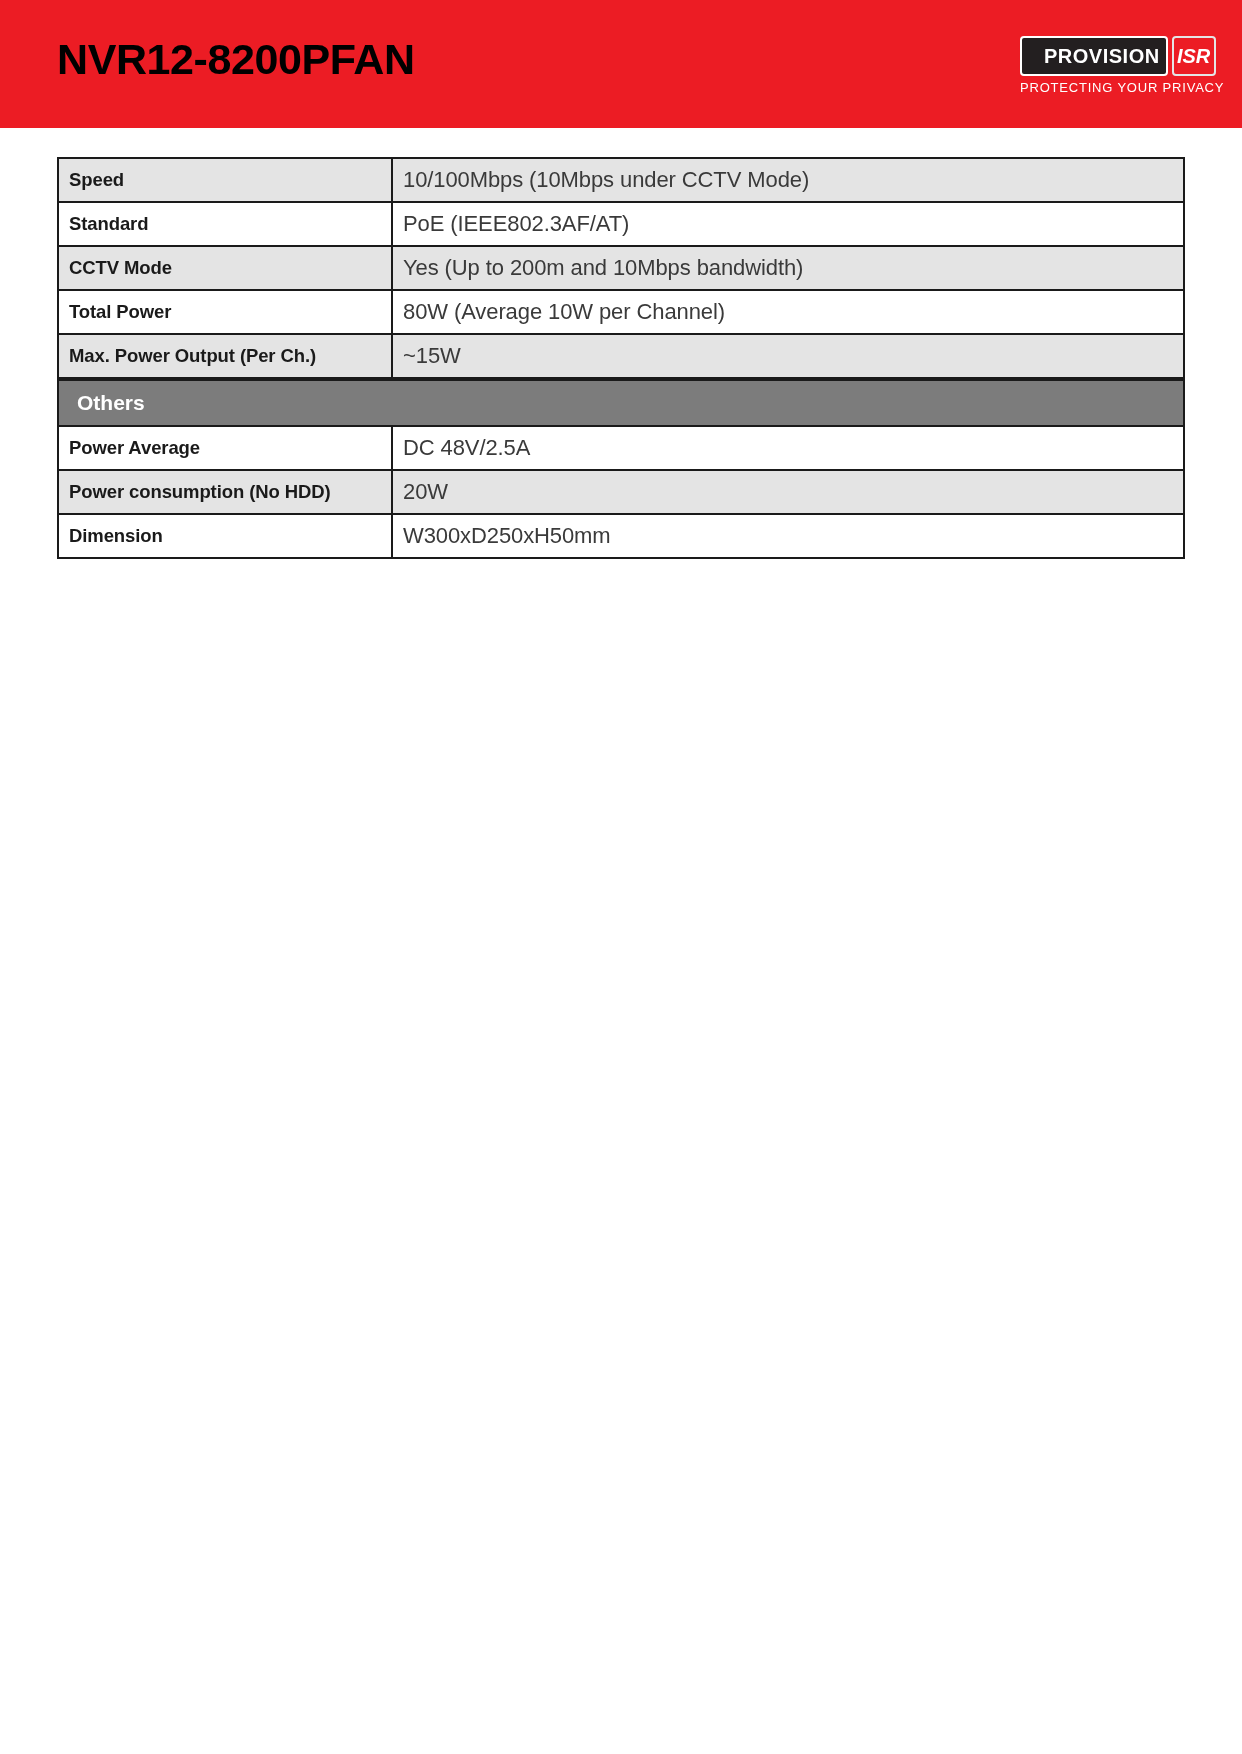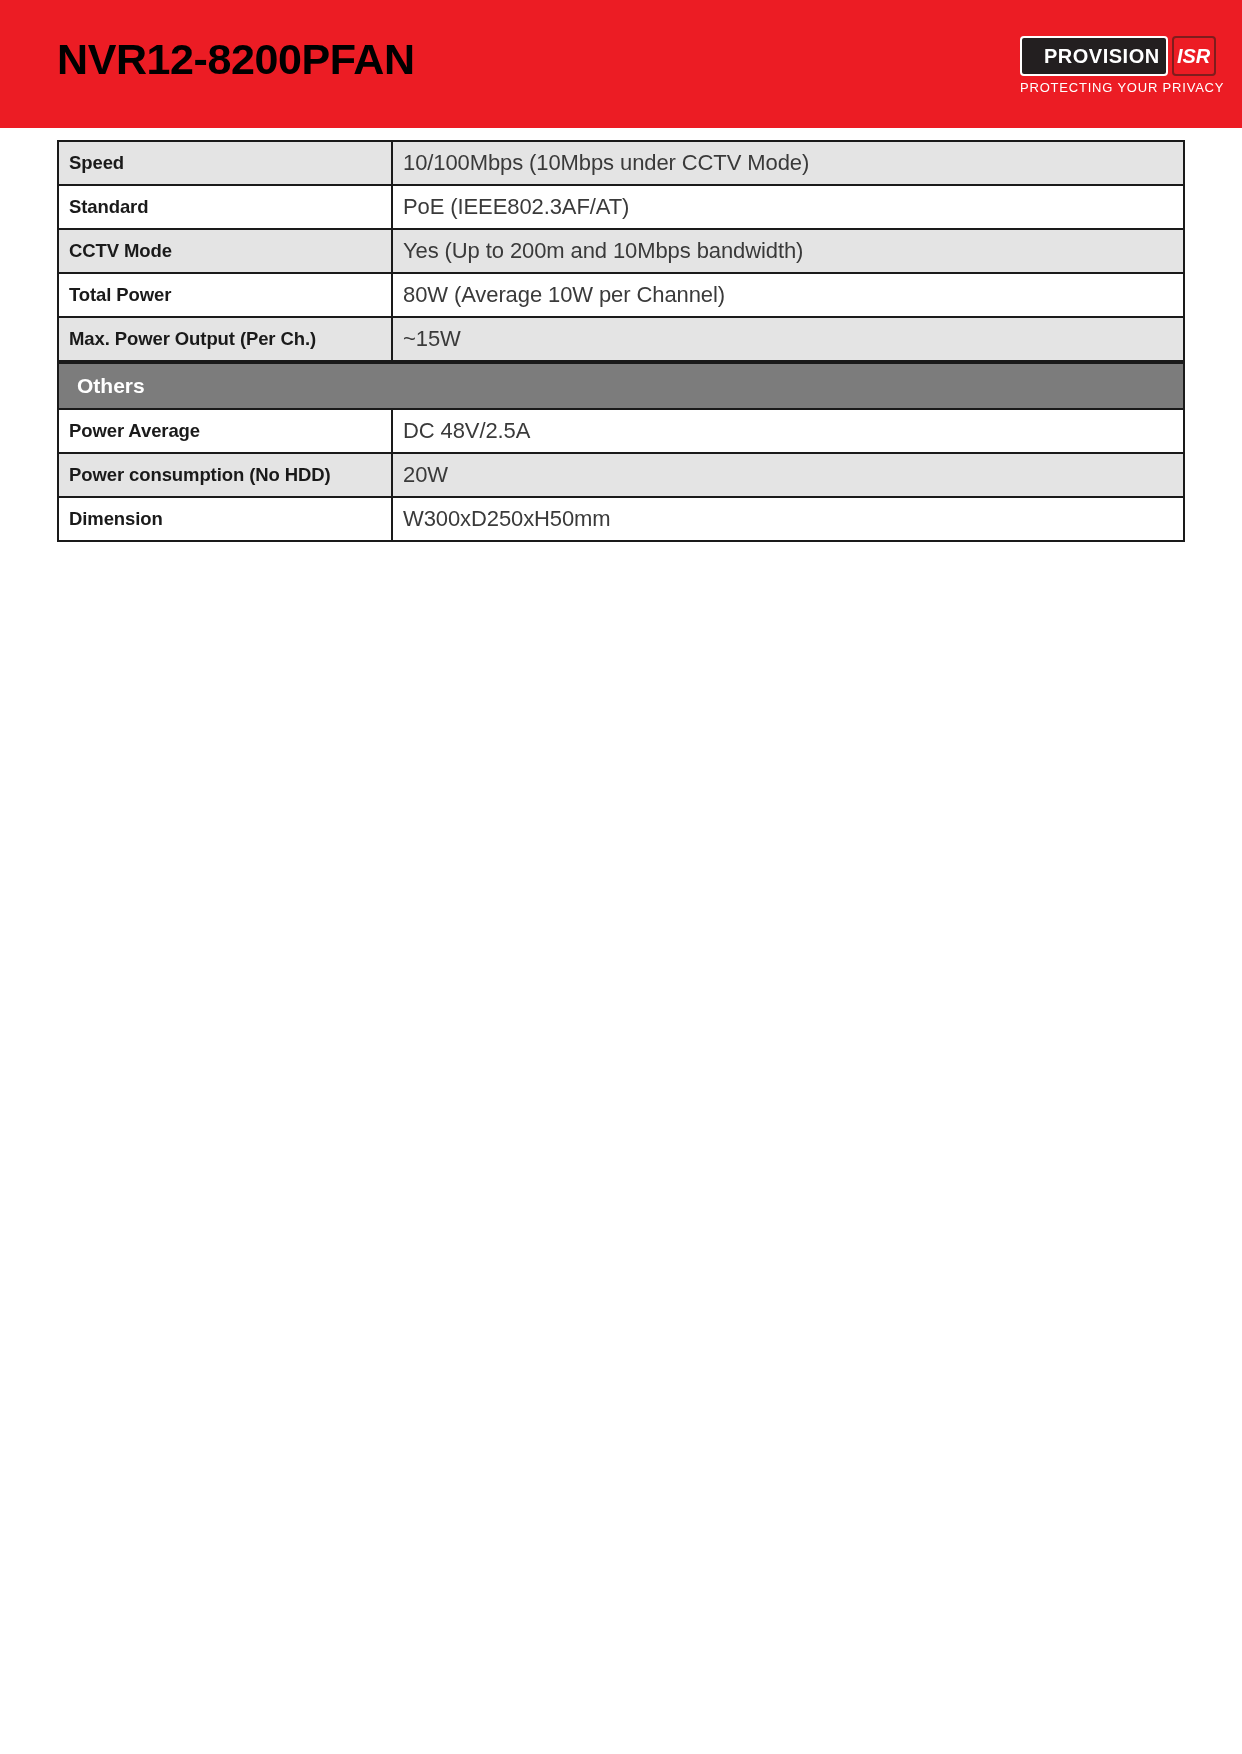--- a/index.html
+++ b/index.html
@@ -65,21 +65,21 @@
     font-size: 20px;
     font-weight: bold;
     letter-spacing: 0.5px;
     line-height: 1;
     padding: 0 6px;
     white-space: nowrap;
   }
   .logo-isr {
     flex: 0 0 44px;
     background: #ec1c24;
-    border: 2px solid #7f1d1d;
+    border: 2px solid #e5e5e5;
     border-radius: 4px;
     display: flex;
     align-items: center;
     justify-content: center;
     box-sizing: border-box;
   }
   .logo-isr-text {
     color: #ffffff;
     font-size: 20px;
     font-weight: bold;
@@ -94,21 +94,21 @@
     font-size: 13px;
     letter-spacing: 0.8px;
     line-height: 1;
     white-space: nowrap;
   }
 
   
   .sheet {
     position: relative;
     width: 1242px;
-    padding-top: 12px;
+    padding-top: 29px;
     box-sizing: border-box;
   }
   .spec-table {
     margin: 0 auto;
     width: 1126px;
     border-collapse: collapse;
     table-layout: fixed;
   }
   .spec-table + .spec-table {
     border-radius: 8px;

